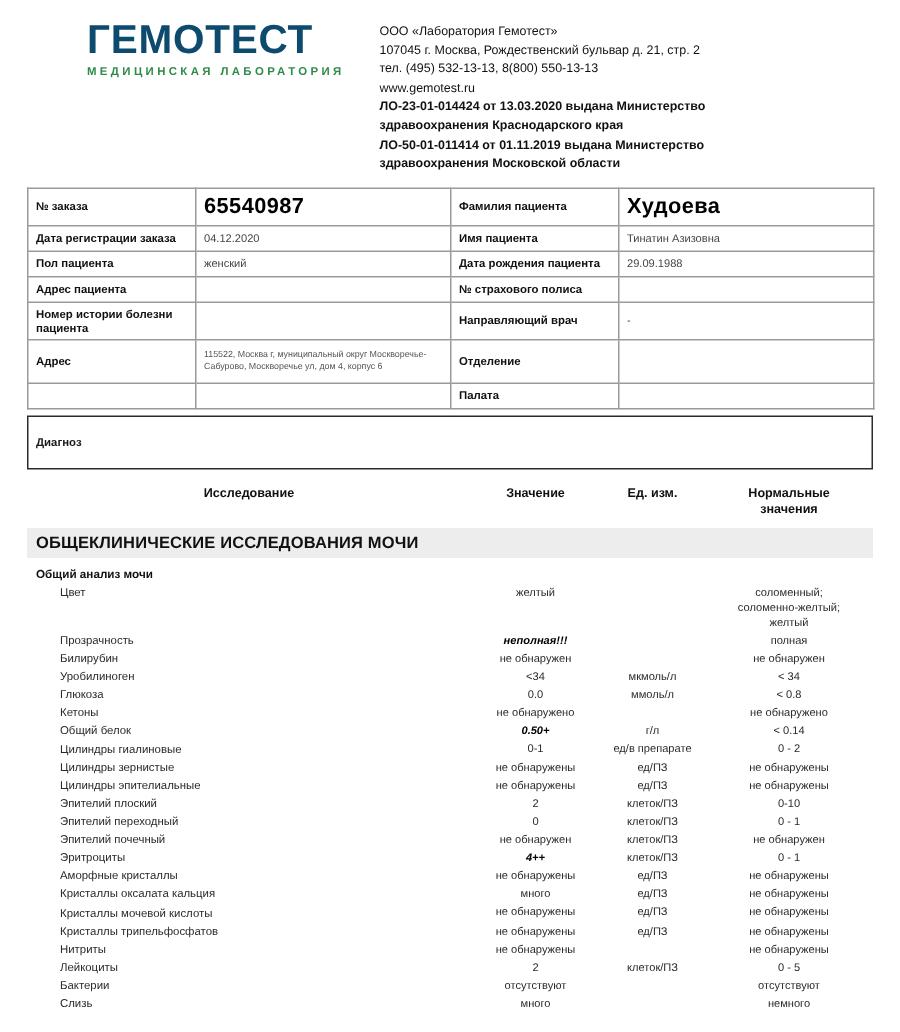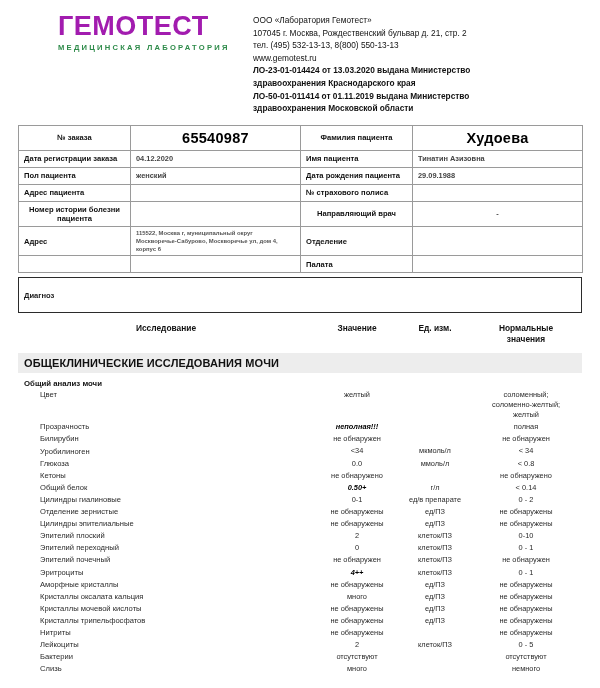--- a/index.html
+++ b/index.html
@@ -22,21 +22,21 @@
     padding: 12px 0 6px 0;
   }
   .logo-block {
     width: 245px;
     padding-left: 58px;
     flex: 0 0 245px;
   }
   .logo-word {
     font-size: 27px;
     font-weight: bold;
-    color: #a21caf;
+    color: #0c4a6e;
     letter-spacing: 0.5px;
     line-height: 1.05;
     white-space: nowrap;
   }
   .logo-tagline {
     font-size: 7.6px;
     font-weight: bold;
     color: #2e8b4a;
     letter-spacing: 2.25px;
     margin-top: 3px;
@@ -59,21 +59,20 @@
     width: 100%;
     border-collapse: collapse;
     border: 1.4px solid #2b2b2b;
     table-layout: fixed;
   }
   .pt td {
     border: 0.7px solid #9a9a9a;
     padding: 2px 5px;
     vertical-align: middle;
     height: 17px;
-    font-weight: bold;
   }
   .pt td.lbl {
     font-size: 7.6px;
     font-weight: bold;
     color: #111;
     width: 112px;
   }
   .pt td.val {
     font-size: 7.4px;
     color: #444;
@@ -83,21 +82,21 @@
     font-size: 14.5px;
     font-weight: bold;
     color: #000;
     letter-spacing: 0.3px;
   }
   .pt td.val.tiny {
     font-size: 5.9px;
     line-height: 1.38;
     color: #555;
   }
-  .pt tr.tall td { height: 25px; text-align: center; }
+  .pt tr.tall td { height: 25px; }
   .pt tr.tall2 td { height: 29px; }
 
   .diag-box {
     margin: 4px 18px 0 18px;
     border: 1.4px solid #2b2b2b;
     height: 36px;
     display: flex;
     align-items: center;
     padding: 0 5px;
   }
@@ -309,21 +308,21 @@
             <td class="unit">г/л</td>
             <td class="norm">&lt; 0.14</td>
           </tr>
           <tr>
             <td class="name">Цилиндры гиалиновые</td>
             <td class="val">0-1</td>
             <td class="unit">ед/в препарате</td>
             <td class="norm">0 - 2</td>
           </tr>
           <tr>
-            <td class="name">Отделение зернистые</td>
+            <td class="name">Цилиндры зернистые</td>
             <td class="val">не обнаружены</td>
             <td class="unit">ед/ПЗ</td>
             <td class="norm">не обнаружены</td>
           </tr>
           <tr>
             <td class="name">Цилиндры эпителиальные</td>
             <td class="val">не обнаружены</td>
             <td class="unit">ед/ПЗ</td>
             <td class="norm">не обнаружены</td>
           </tr>

